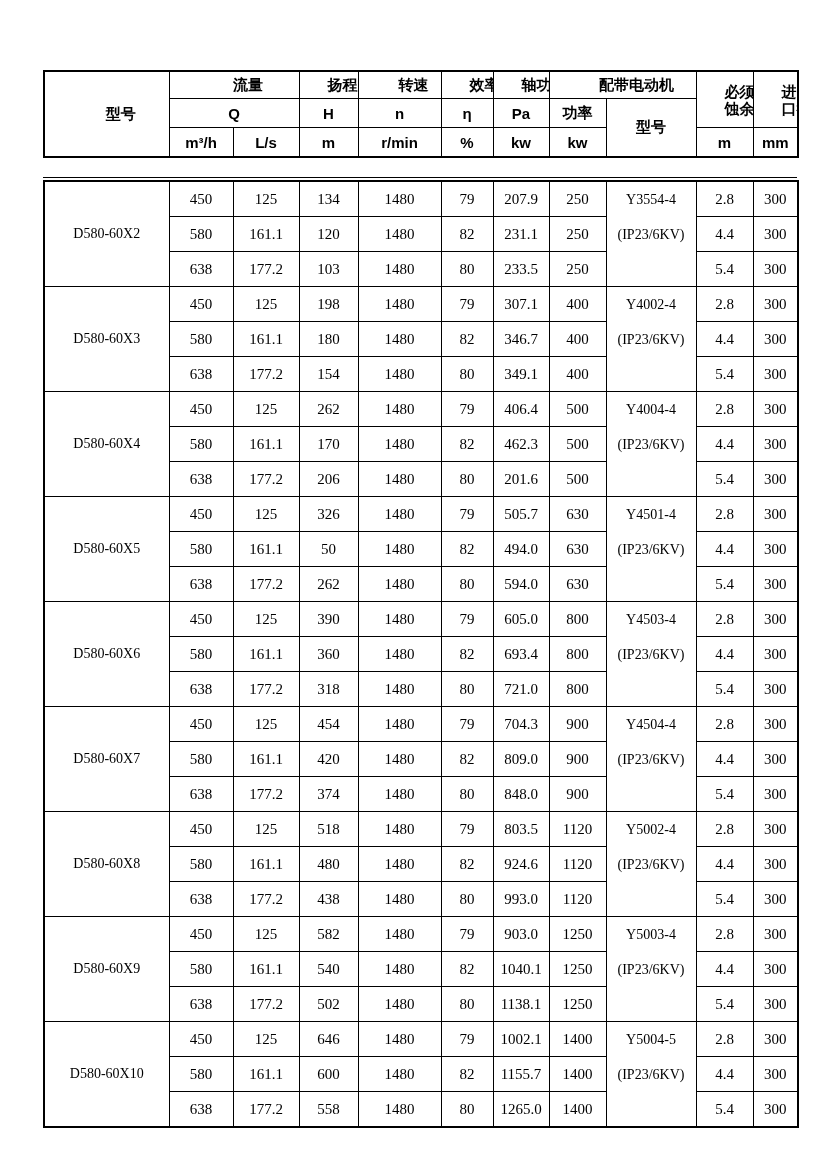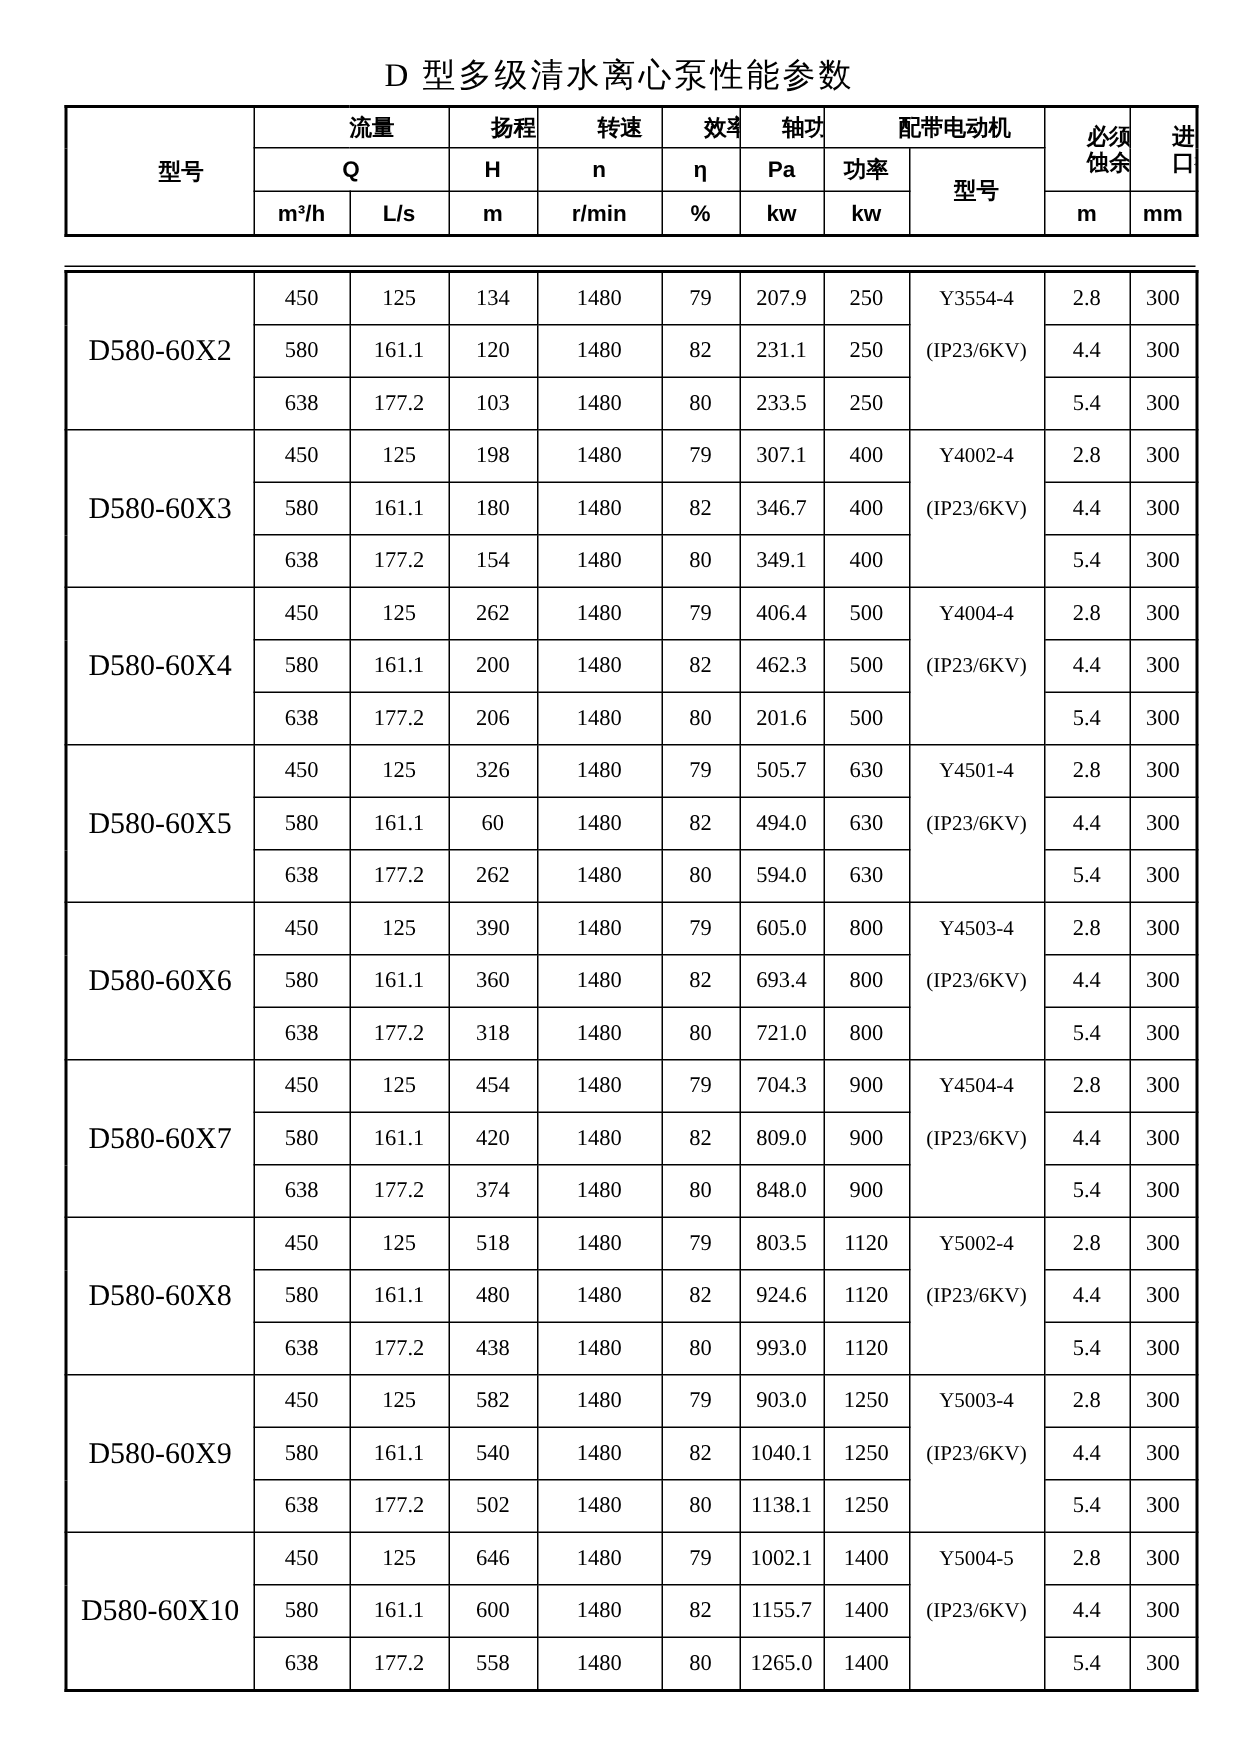--- a/index.html
+++ b/index.html
@@ -60,36 +60,35 @@
     background: #000;
   }
   
   .body-tbl {
     top: 180px;
     border: 2px solid #000;
     font-size: 15px;
   }
   .body-tbl td { height: 34px; }
   .body-tbl td.model-cell {
-    font-size: 20px;
+    font-size: 14px;
     letter-spacing: 0px;
   }
   .body-tbl td.motor-cell {
     vertical-align: top;
     font-size: 14px;
     line-height: 35px;
   }
   .body-tbl td.motor-cell div { height: 35px; }
 </style>
 </head>
 <body>
 
 <div class="page">
 
-  <h1 class="title">D 型多级清水离心泵性能参数</h1>
 
   <table class="tbl header-tbl">
     <colgroup>
       <col style="width:125px">
         <col style="width:64px">
         <col style="width:66px">
       <col style="width:59px">
         <col style="width:83px">
         <col style="width:52px">
       <col style="width:56px">
@@ -244,21 +243,21 @@
           <td class="motor-cell" rowspan="3">
             <div>Y4004-4</div>
             <div>(IP23/6KV)</div>
           </td>
           <td>2.8</td>
           <td>300</td>
         </tr>
         <tr>
           <td>580</td>
           <td>161.1</td>
-          <td>200</td>
+          <td>170</td>
           <td>1480</td>
           <td>82</td>
           <td>462.3</td>
           <td>500</td>
           <td>4.4</td>
           <td>300</td>
         </tr>
         <tr>
           <td>638</td>
           <td>177.2</td>
@@ -282,21 +281,21 @@
           <td class="motor-cell" rowspan="3">
             <div>Y4501-4</div>
             <div>(IP23/6KV)</div>
           </td>
           <td>2.8</td>
           <td>300</td>
         </tr>
         <tr>
           <td>580</td>
           <td>161.1</td>
-          <td>60</td>
+          <td>50</td>
           <td>1480</td>
           <td>82</td>
           <td>494.0</td>
           <td>630</td>
           <td>4.4</td>
           <td>300</td>
         </tr>
         <tr>
           <td>638</td>
           <td>177.2</td>

